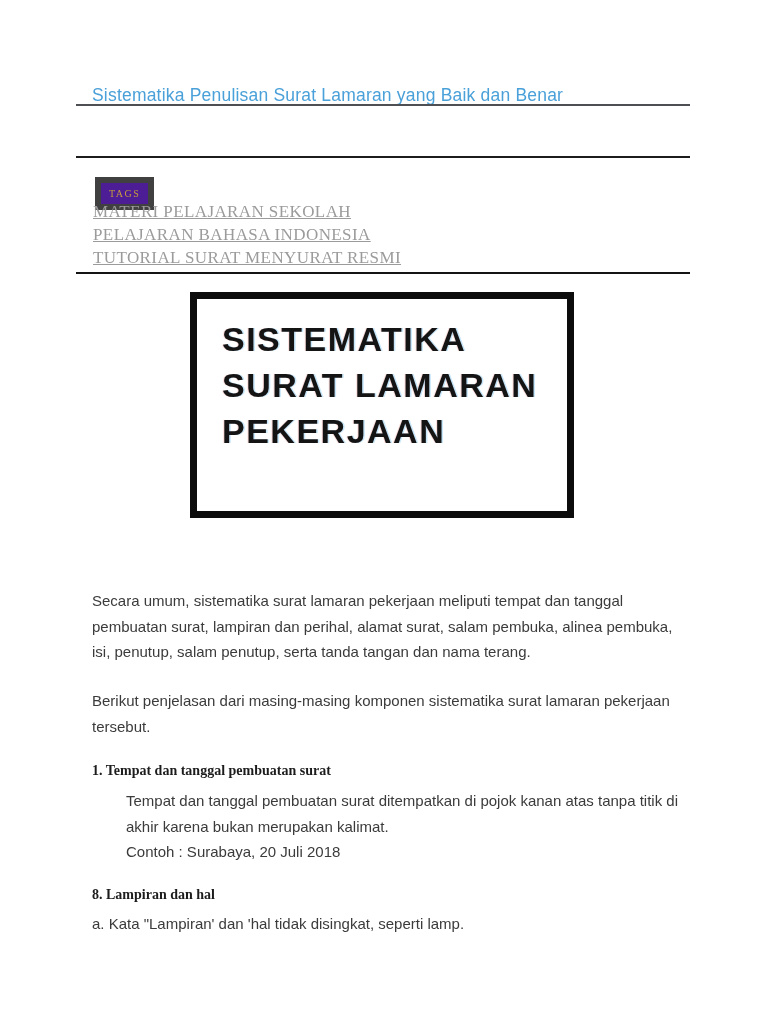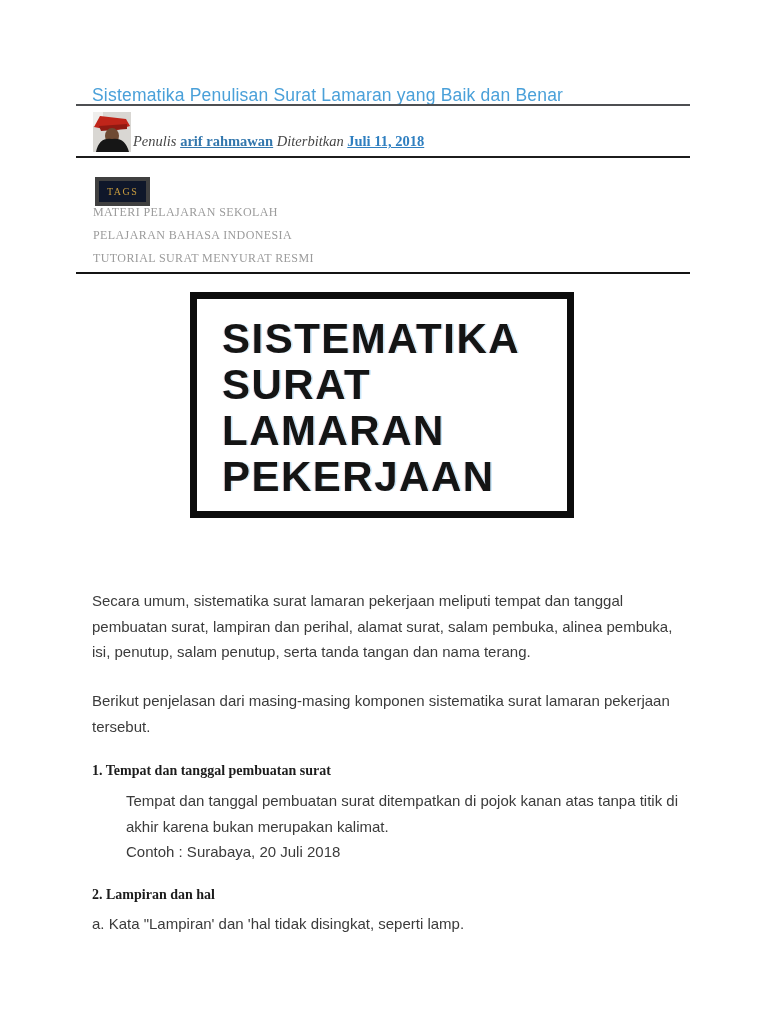--- a/index.html
+++ b/index.html
@@ -28,38 +28,38 @@
     font-family:"Liberation Serif", serif;font-size:14.5px;color:#474747;
     margin-left:2px;margin-bottom:2px;white-space:nowrap;
   }
   .byline-text .lbl{font-style:italic;}
   .byline-text a{font-weight:700;text-decoration:underline;}
   .author-link{color:#3377ad;}
   .date-link{color:#2f7fc0;}
 
   .tags-box{
     position:absolute;left:95px;top:177px;
-    border:4px solid #404040;color:#c89c3e;background:#0f172a;
+    border:6px solid #404040;color:#c89c3e;background:#4c1d95;
     font-family:"Liberation Serif", serif;font-size:10px;letter-spacing:1.5px;
     padding:6px 8px 5px 8px;line-height:1;
   }
   .tag-list{position:absolute;left:93px;top:206px;}
   .tag-link{
     display:block;margin-bottom:10.5px;
-    font-family:"Liberation Serif", serif;font-size:12px;letter-spacing:.4px;
-    color:#9b9b9b;line-height:12.5px;white-space:nowrap;
+    font-family:"Liberation Serif", serif;font-size:17px;letter-spacing:.4px;
+    color:#9b9b9b;text-decoration:underline;line-height:12.5px;white-space:nowrap;
   }
 
   .poster{
     position:absolute;left:190px;top:292px;width:384px;height:226px;
     box-sizing:border-box;border:7px solid #0c0c0c;background:#fff;
     padding:17px 0 0 25px;
   }
   .poster-text{
-    font-size:42px;font-weight:700;line-height:46px;letter-spacing:1.5px;
+    font-size:34px;font-weight:700;line-height:46px;letter-spacing:1.5px;
     color:#141414;white-space:pre-line;
     text-shadow:1.5px 0 0 rgba(130,200,245,.45), -1px 0 0 rgba(235,120,110,.25);
   }
 
   .body-text{
     position:absolute;left:92px;
     font-size:15px;line-height:25.6px;color:#3b3b3b;white-space:pre-line;
   }
   .p1{top:588px;}
   .p2{top:688px;}
@@ -75,33 +75,20 @@
   .h2{top:887px;}
 </style>
 </head>
 <body>
 
 <div class="page">
 
   <div class="title">Sistematika Penulisan Surat Lamaran yang Baik dan Benar</div>
   <div class="rule rule-title"></div>
 
-  <div class="byline">
-    <svg class="avatar" viewBox="0 0 38 40" xmlns="http://www.w3.org/2000/svg">
-      <rect width="38" height="40" fill="#d9d7d3"></rect>
-      <rect x="0" y="0" width="10" height="14" fill="#efeeec"></rect>
-      <path d="M1 15 L7 4 L33 7 L37 14 L21 19 Z" fill="#c0251a"></path>
-      <path d="M6 14 L34 12 L34 17 L8 19 Z" fill="#8f1a12"></path>
-      <ellipse cx="19" cy="24" rx="7" ry="8" fill="#6e4a33"></ellipse>
-      <path d="M3 40 Q6 25 19 27 Q32 25 36 40 Z" fill="#161616"></path>
-    </svg>
-    <div class="byline-text">
-      <span class="lbl">Penulis </span><a class="author-link">arif rahmawan</a><span class="lbl"> Diterbitkan </span><a class="date-link">Juli 11, 2018</a>
-    </div>
-  </div>
   <div class="rule rule-byline"></div>
 
   <div class="tags-box">TAGS</div>
   <div class="tag-list">
     <a class="tag-link">MATERI PELAJARAN SEKOLAH</a>
     <a class="tag-link">PELAJARAN BAHASA INDONESIA</a>
     <a class="tag-link">TUTORIAL SURAT MENYURAT RESMI</a>
   </div>
   <div class="rule rule-tags"></div>
 
@@ -115,16 +102,16 @@
 pembuatan surat, lampiran dan perihal, alamat surat, salam pembuka, alinea pembuka,
 isi, penutup, salam penutup, serta tanda tangan dan nama terang.</div>
   <div class="body-text p2">Berikut penjelasan dari masing-masing komponen sistematika surat lamaran pekerjaan
 tersebut.</div>
 
   <div class="sec-heading h1">1. Tempat dan tanggal pembuatan surat</div>
   <div class="body-text s1-text">Tempat dan tanggal pembuatan surat ditempatkan di pojok kanan atas tanpa titik di
 akhir karena bukan merupakan kalimat.
 Contoh : Surabaya, 20 Juli 2018</div>
 
-  <div class="sec-heading h2">2. Lampiran dan hal</div>
+  <div class="sec-heading h2">8. Lampiran dan hal</div>
   <div class="body-text s2-text">a. Kata "Lampiran' dan 'hal tidak disingkat, seperti lamp.</div>
 
 </div>
 
 </body></html>

